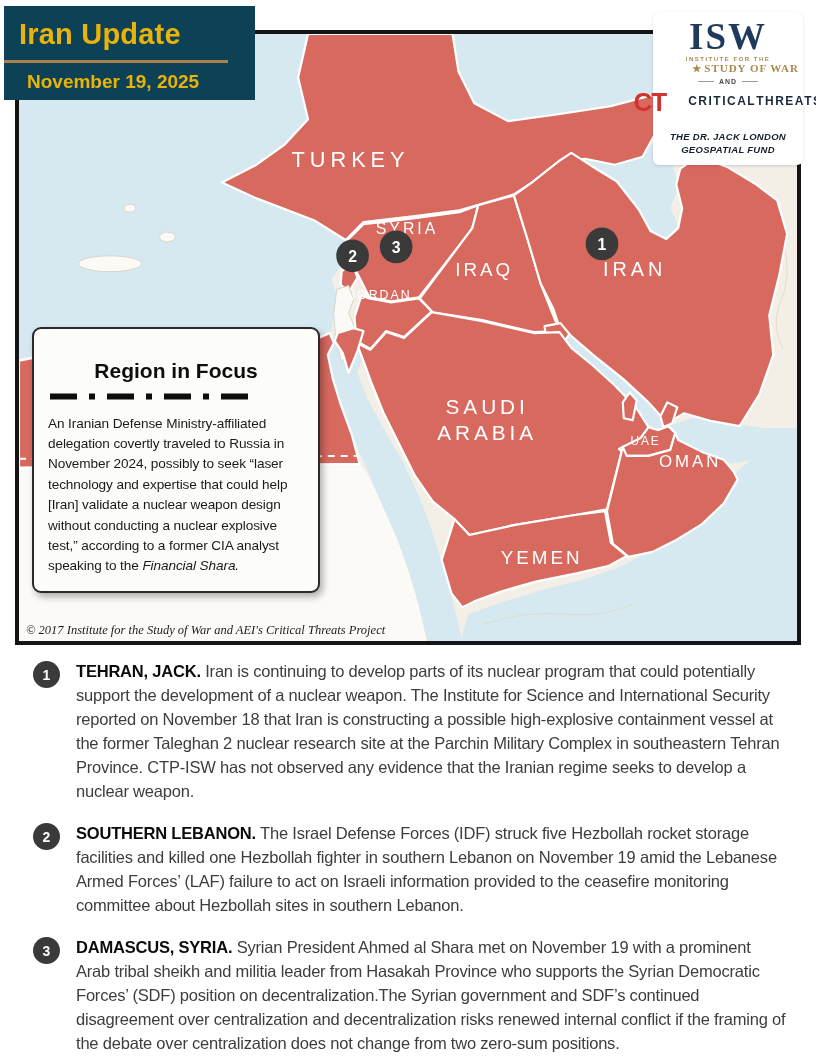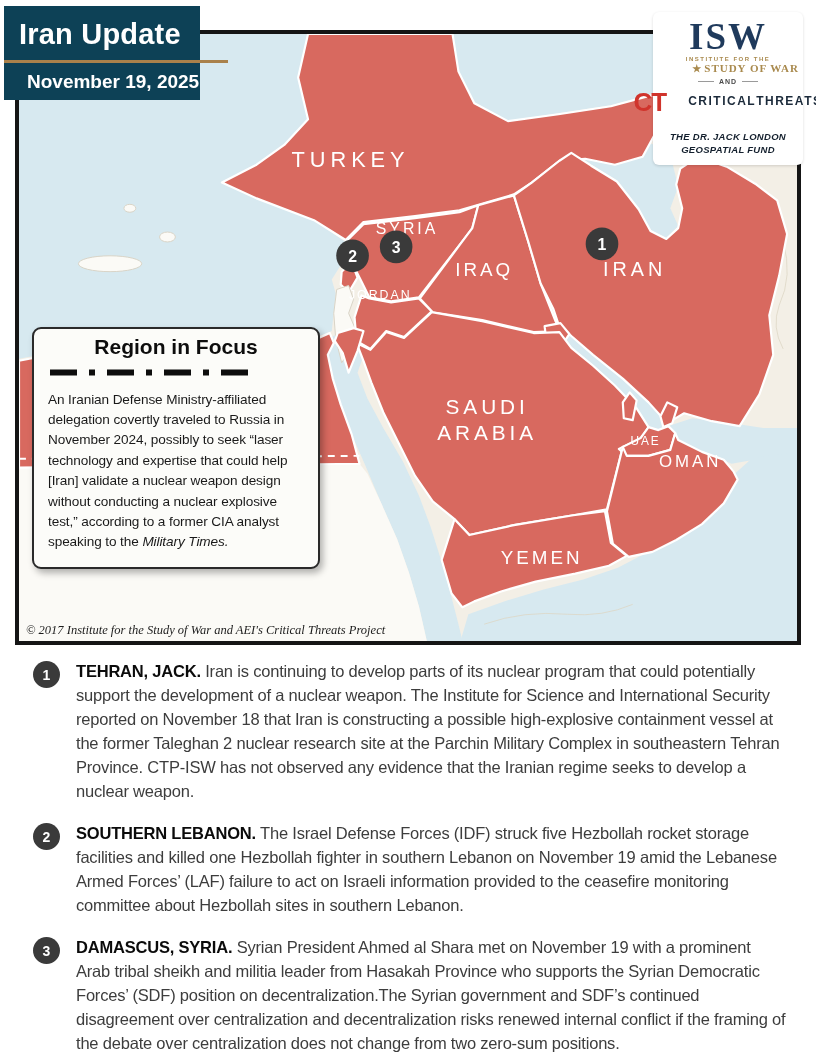--- a/index.html
+++ b/index.html
@@ -5,22 +5,22 @@
   html,body{margin:0;padding:0;background:#ffffff;}
   .page{position:relative;width:816px;height:1056px;background:#ffffff;overflow:hidden;
         font-family:"Liberation Sans",sans-serif;}
 
   
   .map-frame{position:absolute;left:15px;top:30px;width:778px;height:607px;
              border:4px solid #151515;background:#f3efe6;}
   .map-frame svg{display:block;width:100%;height:100%;}
 
   
-  .header-box{position:absolute;left:4px;top:6px;width:196px;height:94px;
-              background:#0d4156;color:#ffffff;z-index:30;}
+  .header-box{position:absolute;left:4px;top:6px;width:251px;height:94px;
+              background:#0d4156;color:#eab308;z-index:30;}
   .header-title{font-size:29px;font-weight:700;letter-spacing:.2px;margin:12px 0 0 15px;}
   .gold-rule{height:3px;background:#a9814b;margin:9px 0 8px 0;width:224px;}
   .header-date{font-size:19px;font-weight:700;margin-left:23px;}
 
   
   .logo-box{position:absolute;right:13px;top:12px;width:142px;z-index:40;background:#ffffff;
             border-radius:6px;padding:6px 4px 8px 4px;text-align:center;
             box-shadow:0 1px 3px rgba(0,0,0,.15);}
   .isw-acronym{font-family:"Liberation Serif",serif;font-weight:700;font-size:37px;
                color:#1f3a5c;letter-spacing:2px;line-height:1;}
@@ -34,21 +34,21 @@
   .ct-row{display:flex;align-items:center;justify-content:center;gap:22px;}
   .ct-acronym{color:#d0342c;font-weight:700;font-size:26px;letter-spacing:-1px;line-height:1;}
   .ct-name{display:flex;flex-direction:row;align-items:flex-start;line-height:1.1;}
   .ct-name span{font-size:12px;font-weight:700;color:#1b2a3a;letter-spacing:1.5px;}
   .fund{margin-top:16px;font-style:italic;font-weight:700;color:#14202e;font-size:9.5px;
         letter-spacing:.3px;line-height:1.35;}
 
   
   .focus-box{position:absolute;left:13px;top:293px;width:256px;background:#fcfcf9;
              border:2.5px solid #2a2a2a;border-radius:9px;z-index:20;
-             box-shadow:3px 4px 7px rgba(0,0,0,.3);padding:4px 14px 14px 14px;}
+             box-shadow:3px 4px 7px rgba(0,0,0,.3);padding:28px 14px 14px 14px;}
   .focus-title{font-size:21px;font-weight:700;color:#0d0d0d;text-align:center;margin:2px 0 10px 0;}
   .focus-divider{display:block;margin:0 auto 12px auto;}
   .focus-body{font-size:13.6px;line-height:1.5;color:#1a1a1a;letter-spacing:-.1px;}
   .focus-body .src{font-style:italic;}
 
   
   .map-copyright{position:absolute;left:7px;bottom:3px;z-index:15;
                  font-family:"Liberation Serif",serif;font-style:italic;
                  font-size:12.5px;color:#1c1c1c;}
 
@@ -144,21 +144,21 @@
         <text class="marker-num" x="381" y="221">3</text>
       </g>
     </svg>
 
     <div class="focus-box">
       <div class="focus-title">Region in Focus</div>
       <svg class="focus-divider" width="208" height="7">
         <line x1="2" y1="3.5" x2="206" y2="3.5" stroke="#0d0d0d" stroke-width="6" stroke-dasharray="27 12 6 12"></line>
       </svg>
       <div class="focus-body">
-        <span>An Iranian Defense Ministry-affiliated delegation covertly traveled to Russia in November 2024, possibly to seek “laser technology and expertise that could help [Iran] validate a nuclear weapon design without conducting a nuclear explosive test,” according to a former CIA analyst speaking to the </span><span class="src">Military Times.</span>
+        <span>An Iranian Defense Ministry-affiliated delegation covertly traveled to Russia in November 2024, possibly to seek “laser technology and expertise that could help [Iran] validate a nuclear weapon design without conducting a nuclear explosive test,” according to a former CIA analyst speaking to the </span><span class="src">Financial Shara.</span>
       </div>
     </div>
 
     <div class="map-copyright">© 2017 Institute for the Study of War and AEI's Critical Threats Project</div>
   </div>
 
   <div class="header-box">
     <div class="header-title">Iran Update</div>
     <div class="gold-rule"></div>
     <div class="header-date">November 19, 2025</div>

